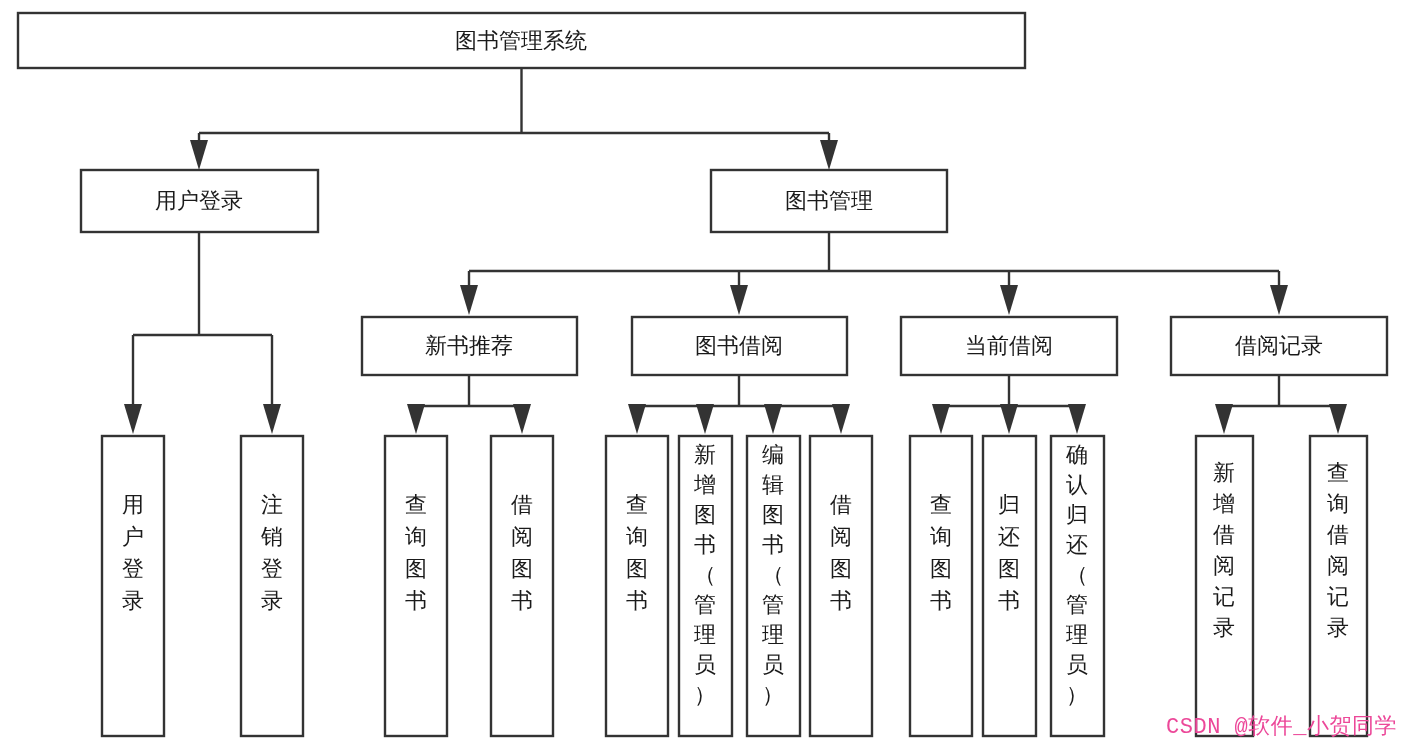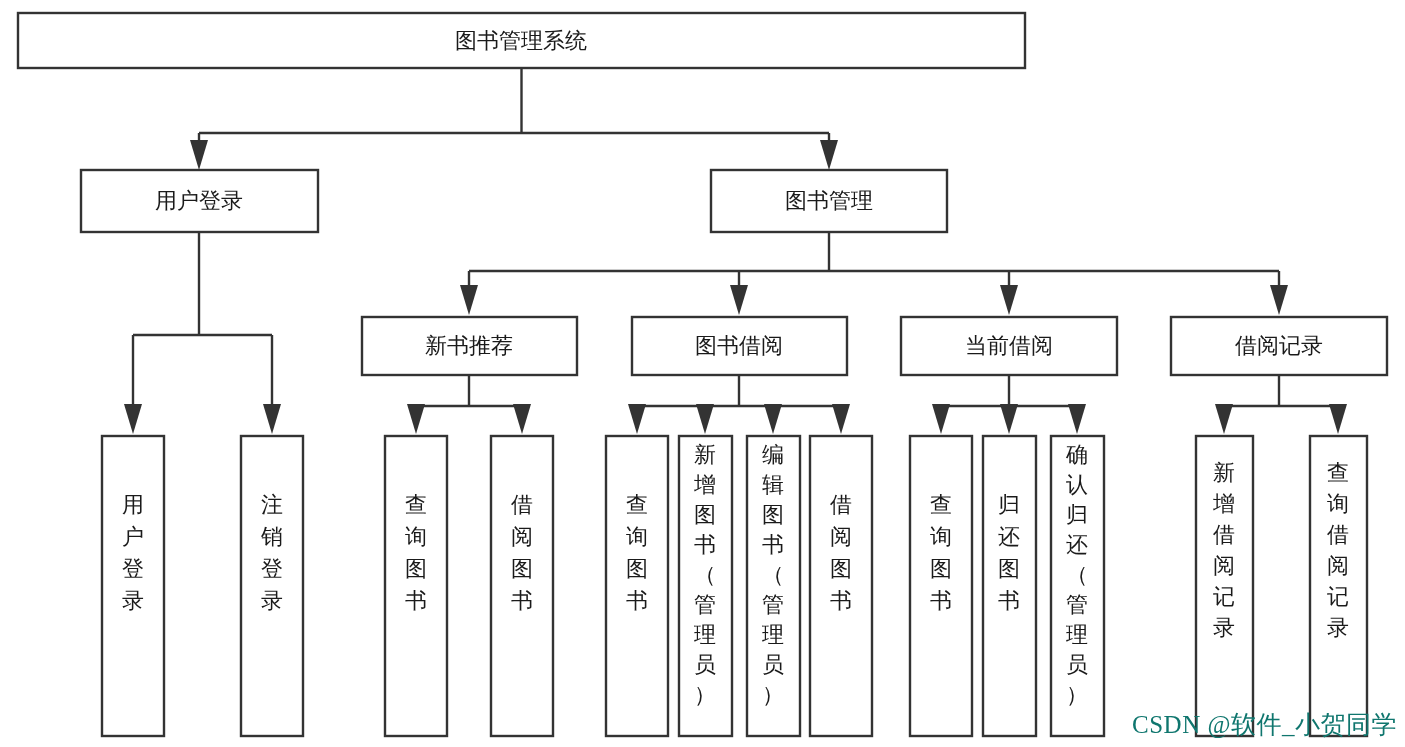--- a/index.html
+++ b/index.html
@@ -52,23 +52,23 @@
   .node-label-v {
     font-family: "Liberation Sans", "DejaVu Sans", sans-serif;
     font-size: 22px;
     fill: #1a1a1a;
     text-anchor: middle;
   }
   .watermark-text {
     position: absolute;
     right: 8px;
     bottom: 6px;
-    font-family: Liberation Serif, serif;
-    font-size: 25px;
-    color: #0f766e;
+    font-family: Liberation Mono, monospace;
+    font-size: 22px;
+    color: #ec4899;
     white-space: nowrap;
     letter-spacing: 0.5px;
   }
 </style>
 </head>
 <body>
 
 <div id="diagram-root">
 
   <svg id="tree-svg" viewBox="0 0 1405 747" xmlns="http://www.w3.org/2000/svg">

